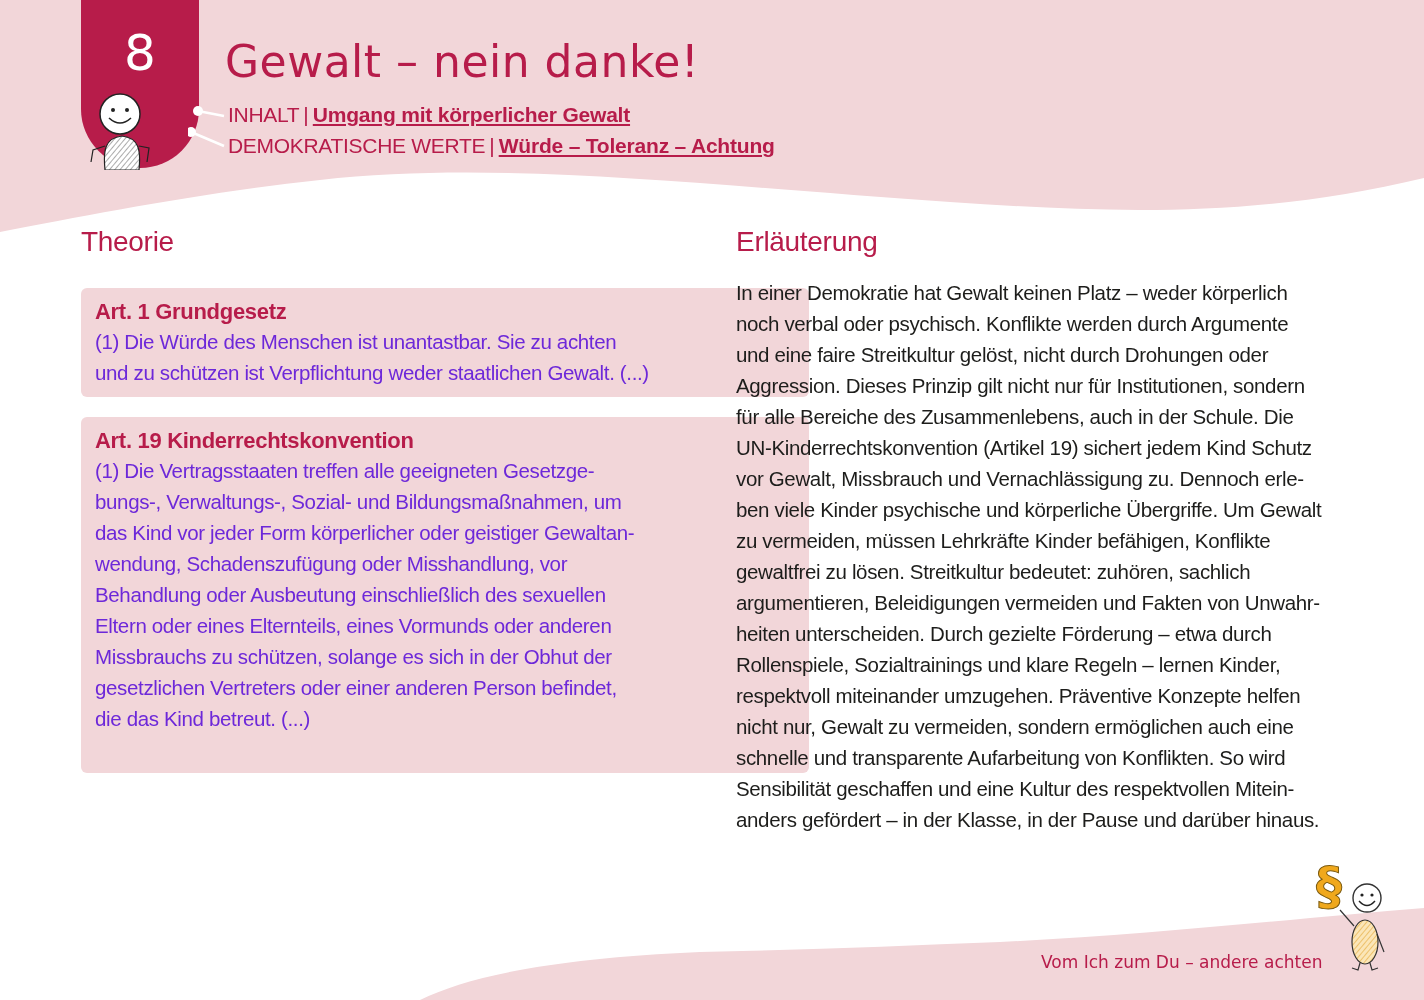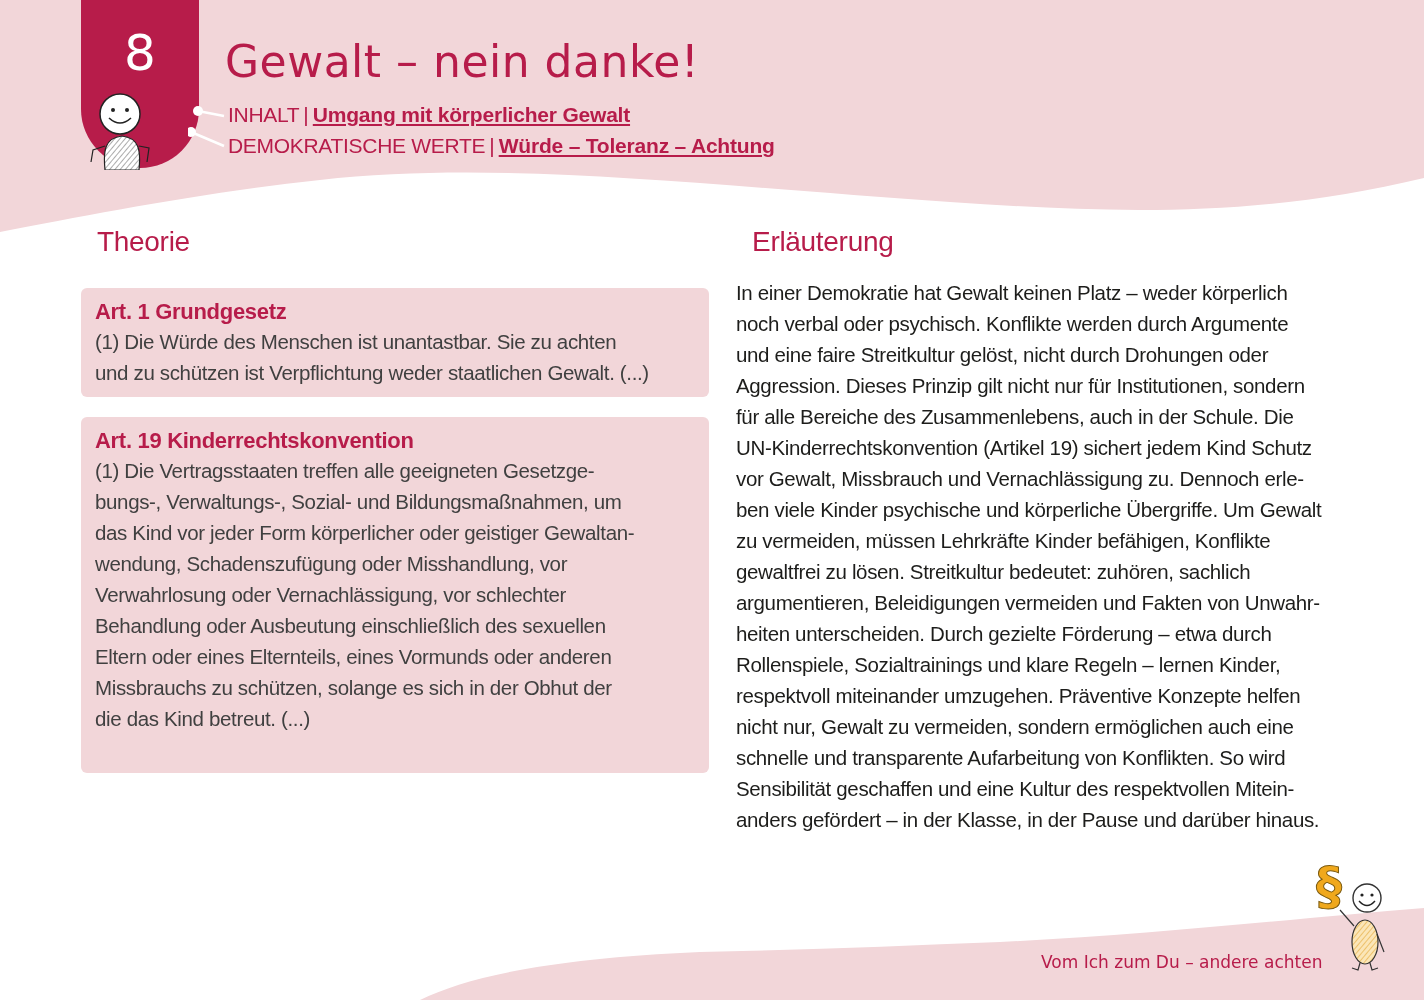--- a/index.html
+++ b/index.html
@@ -28,33 +28,33 @@
       position: absolute; left: 228px; z-index: 3; font-size: 21px; color: #b71c4a;
       white-space: nowrap; font-family: "Liberation Sans Narrow", "Liberation Sans", sans-serif;
     }
     .meta-line .meta-label { font-weight: normal; letter-spacing: -0.3px; }
     .meta-line .meta-sep { margin: 0 4px; }
     .meta-line .meta-value { font-weight: bold; letter-spacing: -0.2px; text-decoration: underline; }
     .meta-1 { top: 103px; }
     .meta-2 { top: 134px; }
 
     .section-heading {
-      position: absolute; z-index: 3; color: #b71c4a; font-size: 28px; letter-spacing: -0.3px; margin-left: 16px;
+      position: absolute; z-index: 3; color: #b71c4a; font-size: 28px; letter-spacing: -0.3px;
     }
     .heading-theorie { left: 81px; top: 226px; }
     .heading-erlaeuterung { left: 736px; top: 226px; }
 
     .law-box {
-      position: absolute; left: 81px; width: 628px; background: #f2d6d9;
+      position: absolute; left: 81px; width: 728px; background: #f2d6d9;
       border-radius: 6px; padding: 10px 14px 12px 14px; z-index: 3;
     }
     .law-box-1 { top: 288px; height: 109px; }
     .law-box-2 { top: 417px; height: 356px; }
     .law-title { color: #b71c4a; font-weight: bold; font-size: 22px; line-height: 28px; letter-spacing: -0.3px; }
-    .law-line { font-size: 20.5px; line-height: 31px; color: #404040; white-space: nowrap; letter-spacing: -0.35px; }
+    .law-line { font-size: 20.5px; line-height: 31px; color: #6d28d9; white-space: nowrap; letter-spacing: -0.35px; }
 
     .explanation { position: absolute; left: 736px; top: 277px; width: 620px; z-index: 3; }
     .exp-line { font-size: 20.5px; line-height: 31px; color: #1d1d1b; white-space: nowrap; letter-spacing: -0.35px; }
 
     .footer-slogan {
       position: absolute; left: 1041px; top: 952px; z-index: 3; color: #b71c4a;
       font-family: "DejaVu Sans", sans-serif; font-size: 17px; white-space: nowrap;
     }
     .mascot-bottom { position: absolute; left: 1310px; top: 852px; width: 90px; height: 120px; z-index: 3; }
   </style>
@@ -108,24 +108,24 @@
   <div class="law-line">(1) Die Würde des Menschen ist unantastbar. Sie zu achten</div>
   <div class="law-line">und zu schützen ist Verpflichtung weder staatlichen Gewalt. (...)</div>
 </div>
 
 <div class="law-box law-box-2">
   <div class="law-title">Art. 19 Kinderrechtskonvention</div>
   <div class="law-line">(1) Die Vertragsstaaten treffen alle geeigneten Gesetzge-</div>
   <div class="law-line">bungs-, Verwaltungs-, Sozial- und Bildungsmaßnahmen, um</div>
   <div class="law-line">das Kind vor jeder Form körperlicher oder geistiger Gewaltan-</div>
   <div class="law-line">wendung, Schadenszufügung oder Misshandlung, vor</div>
-  <div class="law-line">Verwahrlosung oder Vernachlässigung, vor schlechter</div>
   <div class="law-line">Behandlung oder Ausbeutung einschließlich des sexuellen</div>
   <div class="law-line">Eltern oder eines Elternteils, eines Vormunds oder anderen</div>
   <div class="law-line">Missbrauchs zu schützen, solange es sich in der Obhut der</div>
+  <div class="law-line">gesetzlichen Vertreters oder einer anderen Person befindet,</div>
   <div class="law-line">die das Kind betreut. (...)</div>
 </div>
 
 <div class="section-heading heading-erlaeuterung">Erläuterung</div>
 
 <div class="explanation">
   <div class="exp-line">In einer Demokratie hat Gewalt keinen Platz – weder körperlich</div>
   <div class="exp-line">noch verbal oder psychisch. Konflikte werden durch Argumente</div>
   <div class="exp-line">und eine faire Streitkultur gelöst, nicht durch Drohungen oder</div>
   <div class="exp-line">Aggression. Dieses Prinzip gilt nicht nur für Institutionen, sondern</div>

